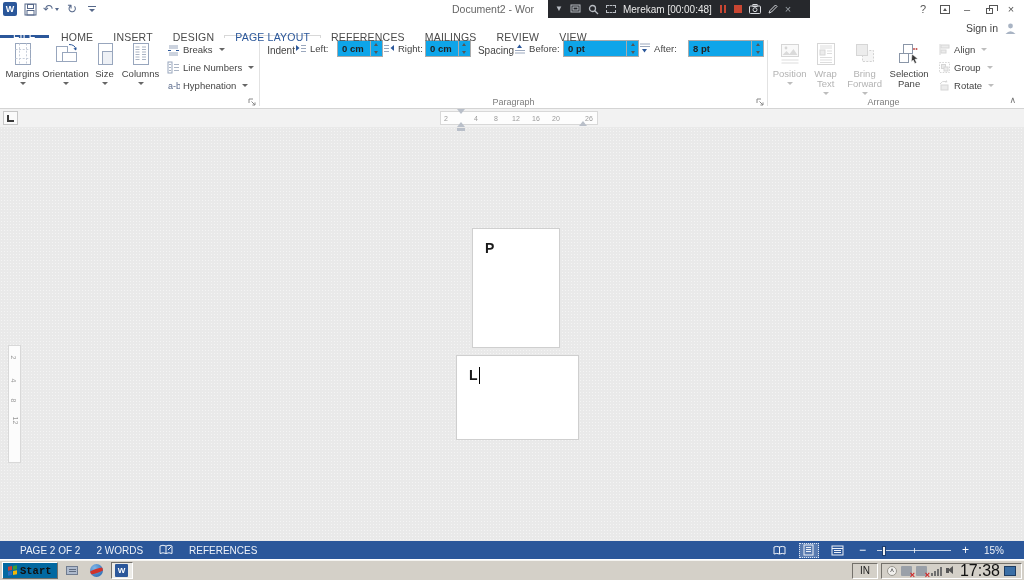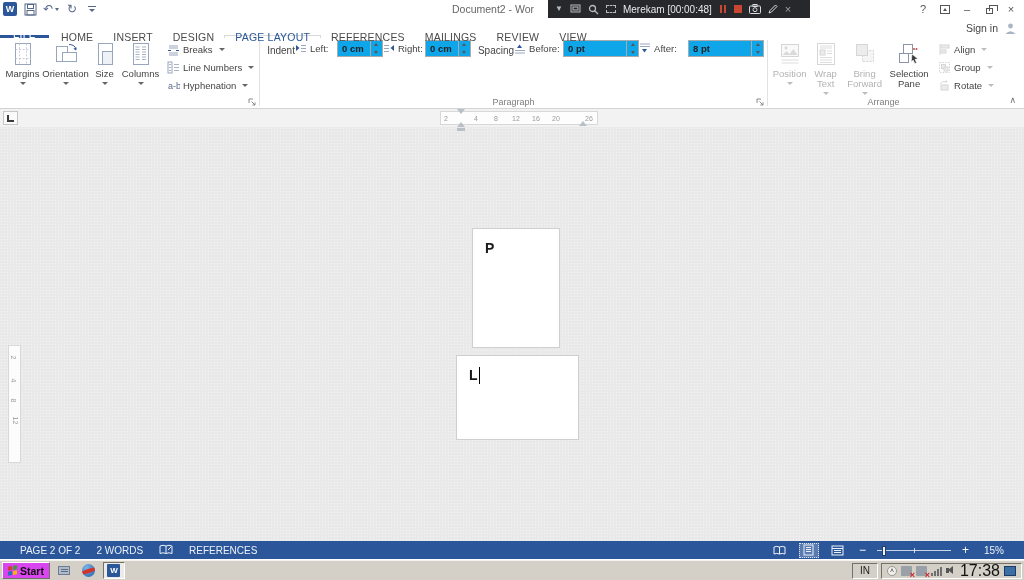--- a/index.html
+++ b/index.html
@@ -106,21 +106,21 @@
   .viewbtn.sel{background:rgba(255,255,255,.22);outline:1px dotted #dce6f5;outline-offset:-1px;}
   .zoombtn{font-size:12px;line-height:1;color:#fff;padding:0 2px;}
   .zoomslider{position:relative;width:74px;height:13px;}
   .zoomslider .track{position:absolute;left:0;right:0;top:6px;height:1px;background:rgba(255,255,255,.75);}
   .zoomslider .tick{position:absolute;left:50%;top:4px;width:1px;height:5px;background:rgba(255,255,255,.75);}
   .zoomslider .thumb{position:absolute;left:5px;top:2px;width:4px;height:10px;background:#f2f2f2;border:1px solid #1d3d6e;}
   .zoomlabel{font-size:10px;min-width:24px;text-align:right;}
 
   
   .taskbar{position:absolute;left:0;top:560px;width:100%;height:20px;background:#d4d0c8;border-top:1px solid #f4f3f0;display:flex;align-items:center;padding:0 2px;gap:3px;z-index:40;}
-  .raised{border:1px solid;border-color:#fff #74716b #74716b #fff;background:#d946ef;}
+  .raised{border:1px solid;border-color:#fff #74716b #74716b #fff;background:#0369a1;font-family:Liberation Mono, monospace;}
   .sunken{border:1px solid;border-color:#74716b #fff #fff #74716b;}
   .startbtn{display:flex;align-items:center;gap:3px;height:17px;padding:0 5px;font-size:10.5px;font-weight:bold;color:#111;}
   .flag{display:grid;grid-template-columns:4px 4px;grid-template-rows:4px 4px;gap:1px;transform:skewY(-8deg);}
   .flag i{display:block;}
   .f1{background:#d23f31;} .f2{background:#3f9c35;} .f3{background:#2e6cc0;} .f4{background:#f2b705;}
   .qlbtn{display:inline-flex;align-items:center;justify-content:center;width:22px;height:17px;}
   .qlbtn.pressed{border:1px solid;border-color:#74716b #fff #fff #74716b;background:#ecebe7;}
   .deskico{width:12px;height:9px;background:#aebacd;border:1px solid #6f7b8f;position:relative;}
   .deskico::after{content:"";position:absolute;left:2px;top:2px;width:7px;height:1px;background:#5f6b7f;box-shadow:0 2px 0 #5f6b7f;}
   .ie{width:13px;height:13px;border-radius:50%;background:radial-gradient(circle at 35% 30%,#7db4e8,#1e5fa8);position:relative;overflow:hidden;}

